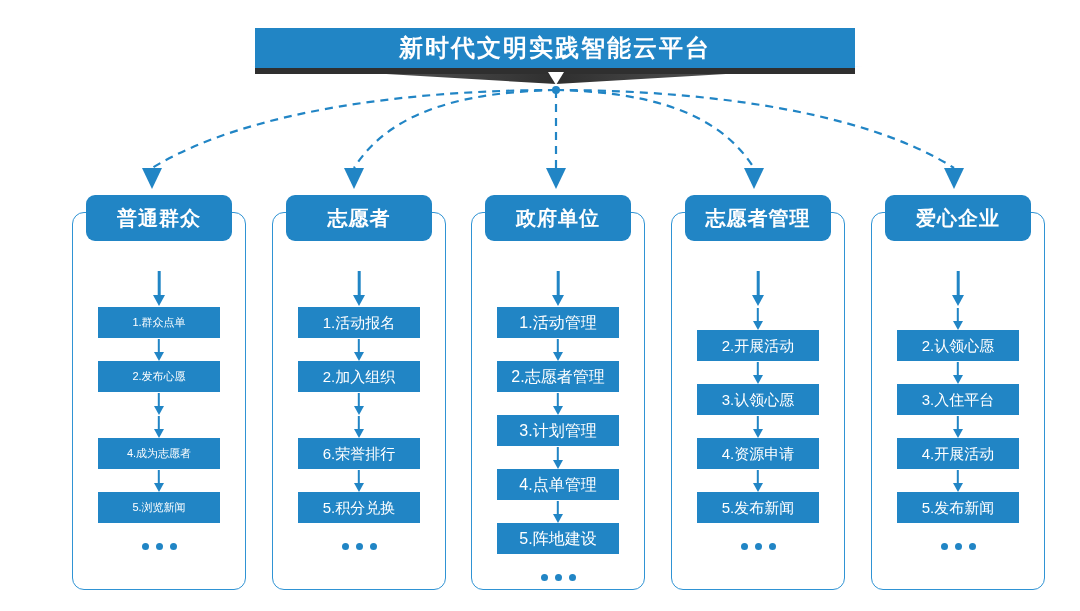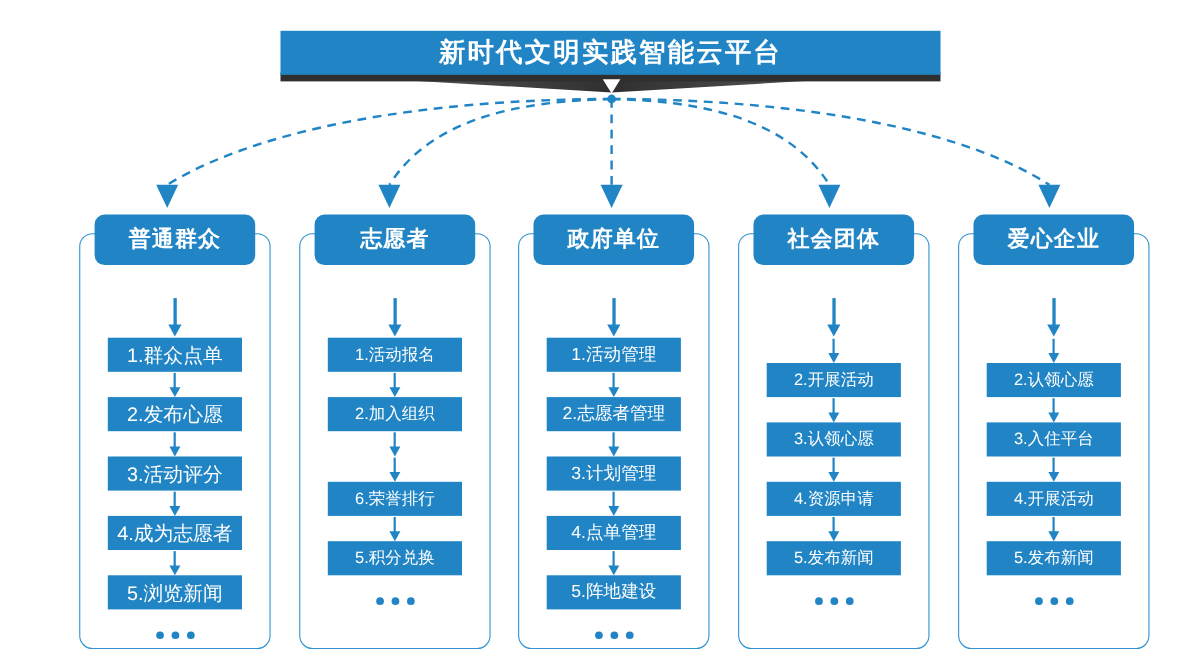--- a/index.html
+++ b/index.html
@@ -61,21 +61,21 @@
     display:flex;flex-direction:column;align-items:center;
   }
   .item-box{
     width:122px;height:31px;background:#2185c5;
     display:flex;align-items:center;justify-content:center;
   }
   .item-box span{
     color:#ffffff;font-size:15px;line-height:1;white-space:nowrap;
   }
   .col-2 .item-box span{font-size:16px;}
-  .col-0 .item-box span{font-size:18px;}
+  .col-0 .item-box span{font-size:11px;}
 
   .arrow-down{
     width:12px;height:23px;position:relative;
   }
   .arrow-down::before{
     content:"";position:absolute;left:50%;top:1px;
     transform:translateX(-50%);
     width:2.4px;height:14px;background:#2185c5;
   }
   .arrow-down::after{
@@ -165,23 +165,20 @@
       <div class="col-body">
         <div class="arrow-head-top"></div>
         <div class="item-box">
             <span>1.群众点单</span>
           </div>
         <div class="arrow-down"></div>
         <div class="item-box">
             <span>2.发布心愿</span>
           </div>
         <div class="arrow-down"></div>
-        <div class="item-box">
-            <span>3.活动评分</span>
-          </div>
         <div class="arrow-down"></div>
         <div class="item-box">
             <span>4.成为志愿者</span>
           </div>
         <div class="arrow-down"></div>
         <div class="item-box">
             <span>5.浏览新闻</span>
           </div>
         <div class="ellipsis">
             <i></i>
@@ -249,21 +246,21 @@
         <div class="ellipsis">
             <i></i>
             <i></i>
             <i></i>
           </div>
       </div>
     </div>
 
     <div class="column col-3">
       <div class="col-header">
-        <span>社会团体</span>
+        <span>志愿者管理</span>
       </div>
       <div class="col-body">
         <div class="arrow-head-top"></div>
         <div class="arrow-down"></div>
         <div class="item-box">
             <span>2.开展活动</span>
           </div>
         <div class="arrow-down"></div>
         <div class="item-box">
             <span>3.认领心愿</span>

